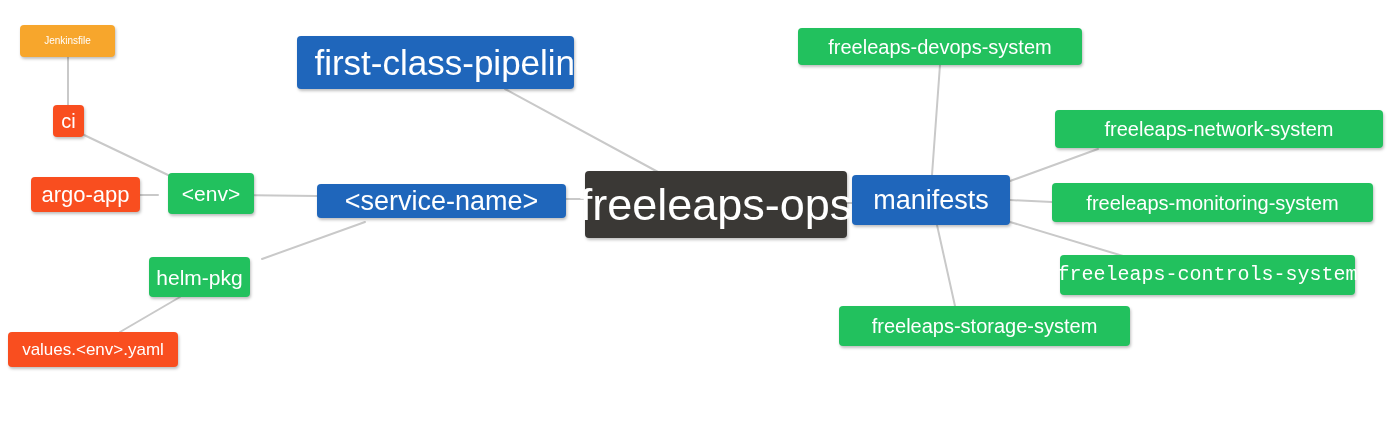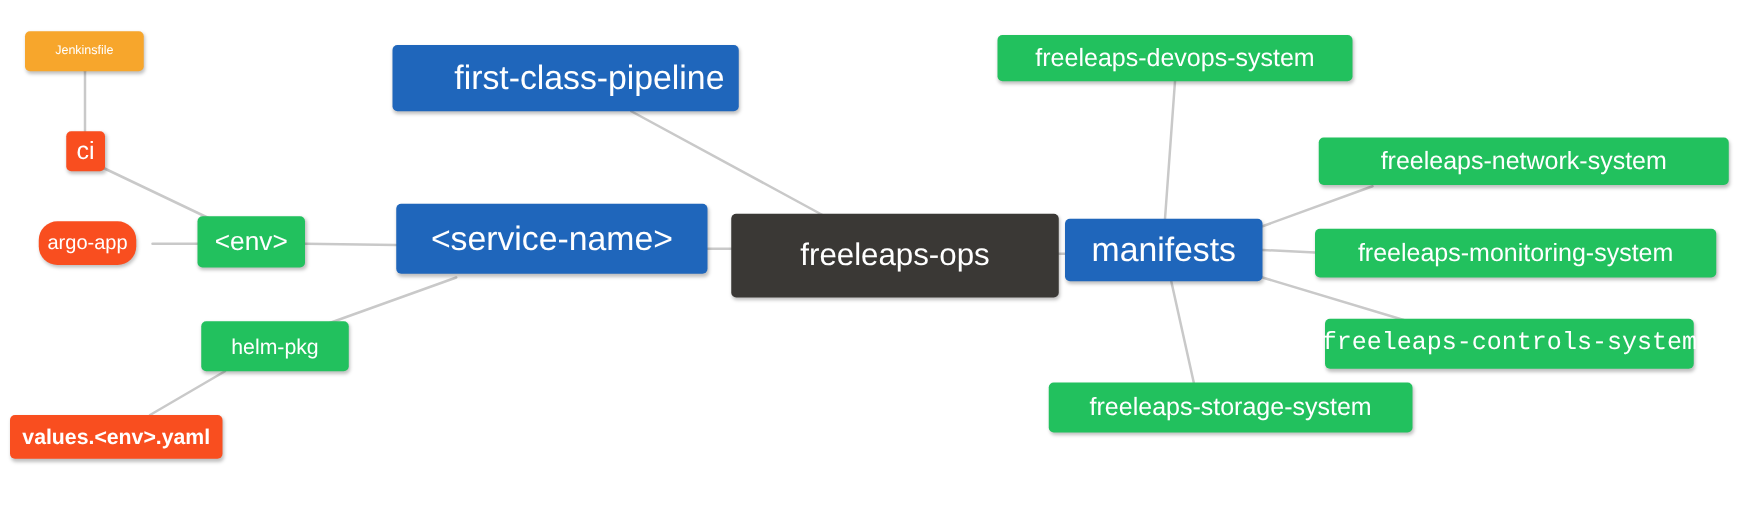--- a/index.html
+++ b/index.html
@@ -42,27 +42,27 @@
   }
   
   .c-orange{background:#f7a62c;}
   .c-red{background:#f94e1f;}
   .c-green{background:#22c15e;}
   .c-blue{background:#1f66bb;}
   .c-dark{background:#3a3835;}
   
   .n-jenkinsfile{left:20px;top:25px;width:95px;height:32px;font-size:10px;}
   .n-ci{left:53px;top:105px;width:31px;height:32px;font-size:20px;}
-  .n-argo-app{left:31px;top:177px;width:78px;height:35px;font-size:16px;border-radius:15px;}
-  .n-env{left:158px;top:173px;width:86px;height:41px;font-size:21px;}
-  .n-helm-pkg{left:161px;top:257px;width:118px;height:40px;font-size:17px;}
-  .n-values-yaml{left:8px;top:332px;width:170px;height:35px;font-size:17px;font-weight:bold;}
-  .n-first-class-pipeline{left:314px;top:36px;width:277px;height:53px;font-size:27px;padding-left:48px;}
-  .n-service-name{left:317px;top:163px;width:249px;height:56px;font-size:27px;}
-  .n-freeleaps-ops{left:585px;top:171px;width:262px;height:67px;font-size:25px;}
+  .n-argo-app{left:31px;top:177px;width:109px;height:35px;font-size:22px;}
+  .n-env{left:168px;top:173px;width:86px;height:41px;font-size:21px;}
+  .n-helm-pkg{left:149px;top:257px;width:101px;height:40px;font-size:21px;}
+  .n-values-yaml{left:8px;top:332px;width:170px;height:35px;font-size:17px;}
+  .n-first-class-pipeline{left:297px;top:36px;width:277px;height:53px;font-size:35px;padding-left:48px;}
+  .n-service-name{left:317px;top:184px;width:249px;height:34px;font-size:27px;}
+  .n-freeleaps-ops{left:585px;top:171px;width:262px;height:67px;font-size:45px;}
   .n-manifests{left:852px;top:175px;width:158px;height:50px;font-size:27px;}
   .n-devops-system{left:798px;top:28px;width:284px;height:37px;font-size:20px;}
   .n-network-system{left:1055px;top:110px;width:328px;height:38px;font-size:20px;}
   .n-monitoring-system{left:1052px;top:183px;width:321px;height:39px;font-size:20px;}
   .n-controls-system{left:1060px;top:255px;width:295px;height:40px;font-size:20px;font-family:Liberation Mono, monospace;}
   .n-storage-system{left:815px;top:306px;width:291px;height:40px;font-size:20px;margin-left:24px;}
 </style>
 </head>
 <body>
 

